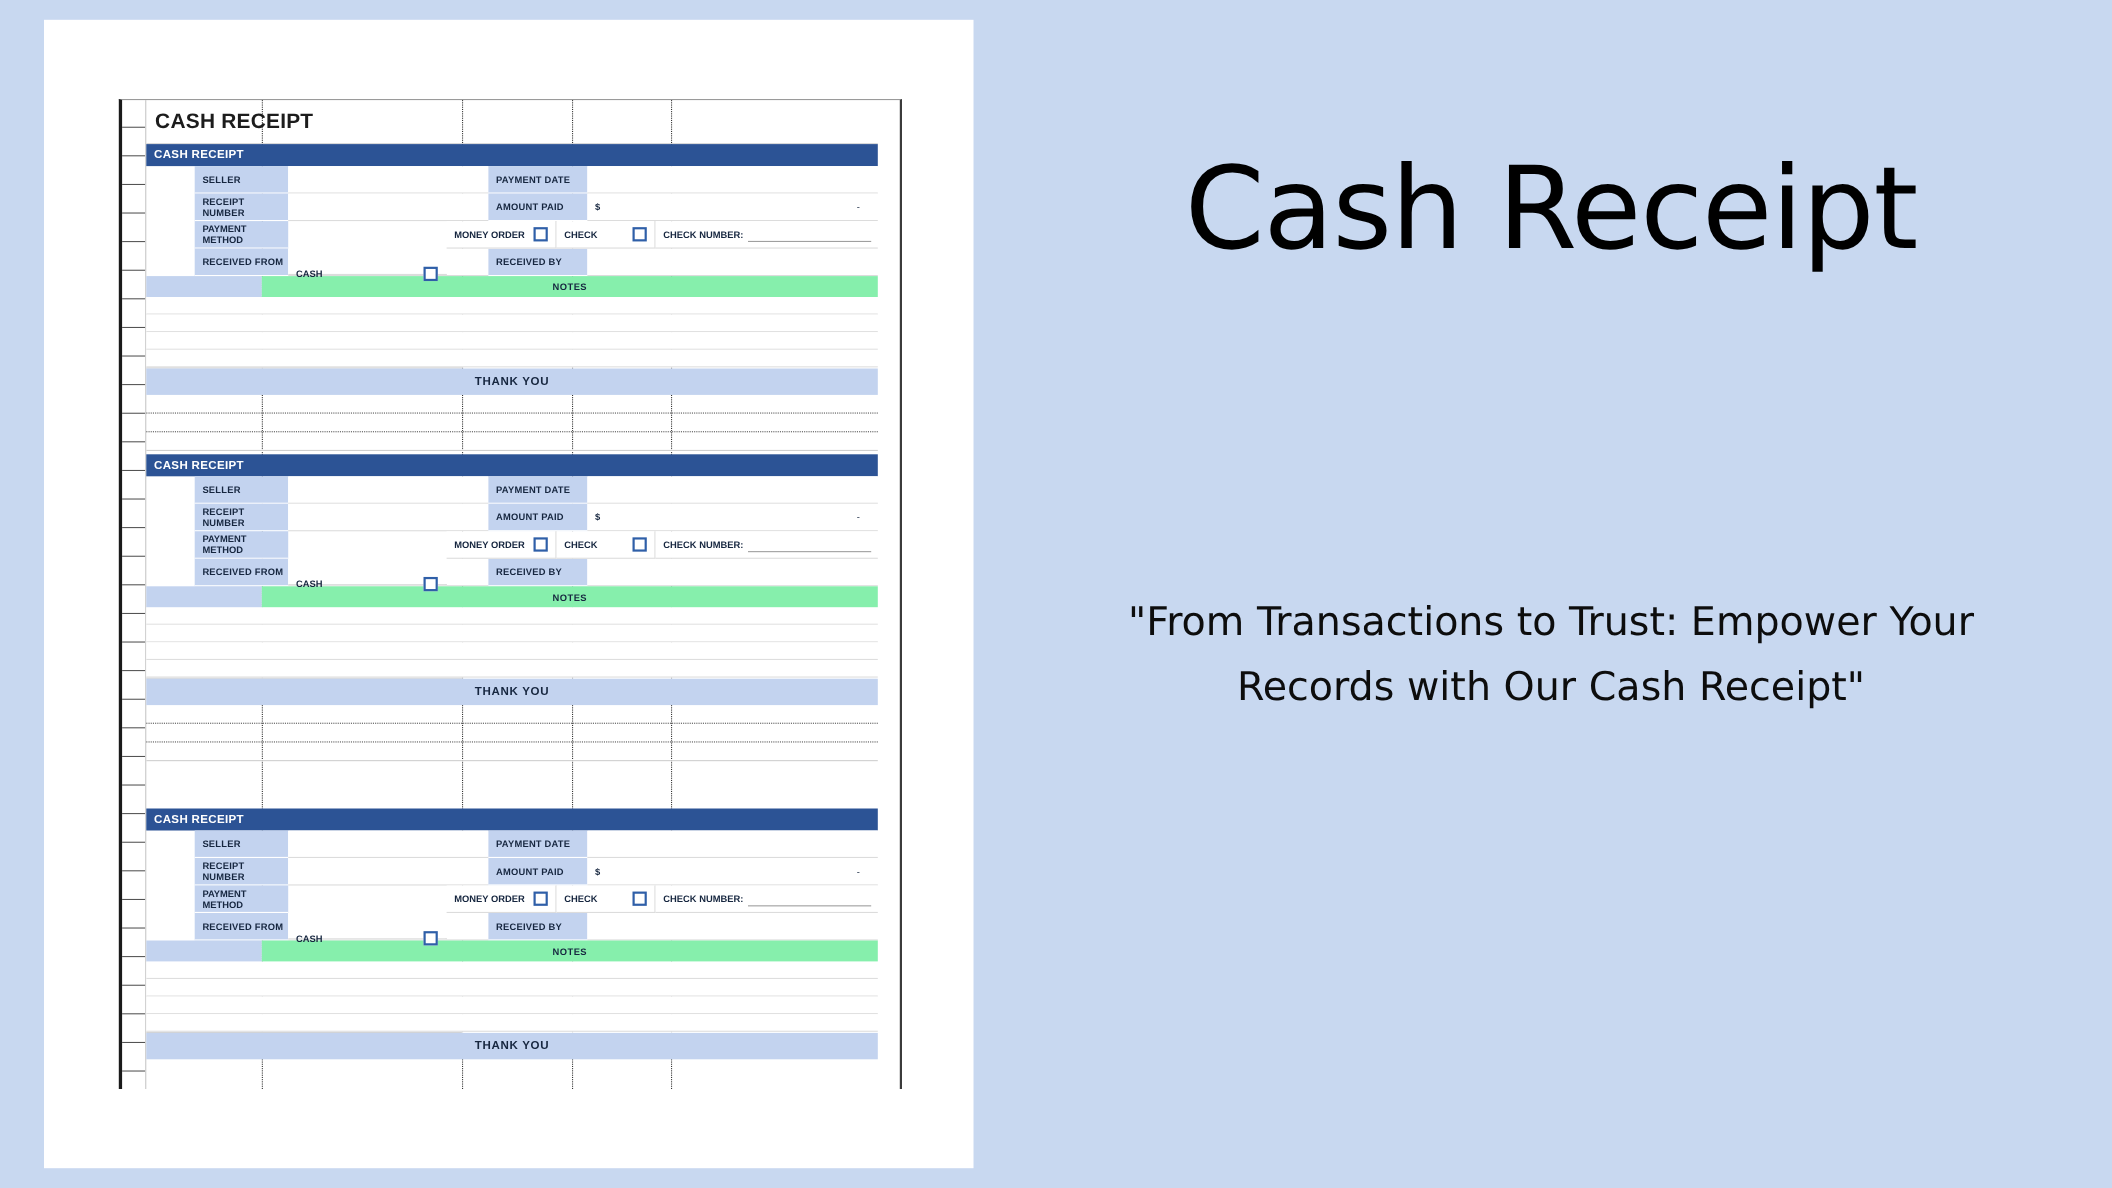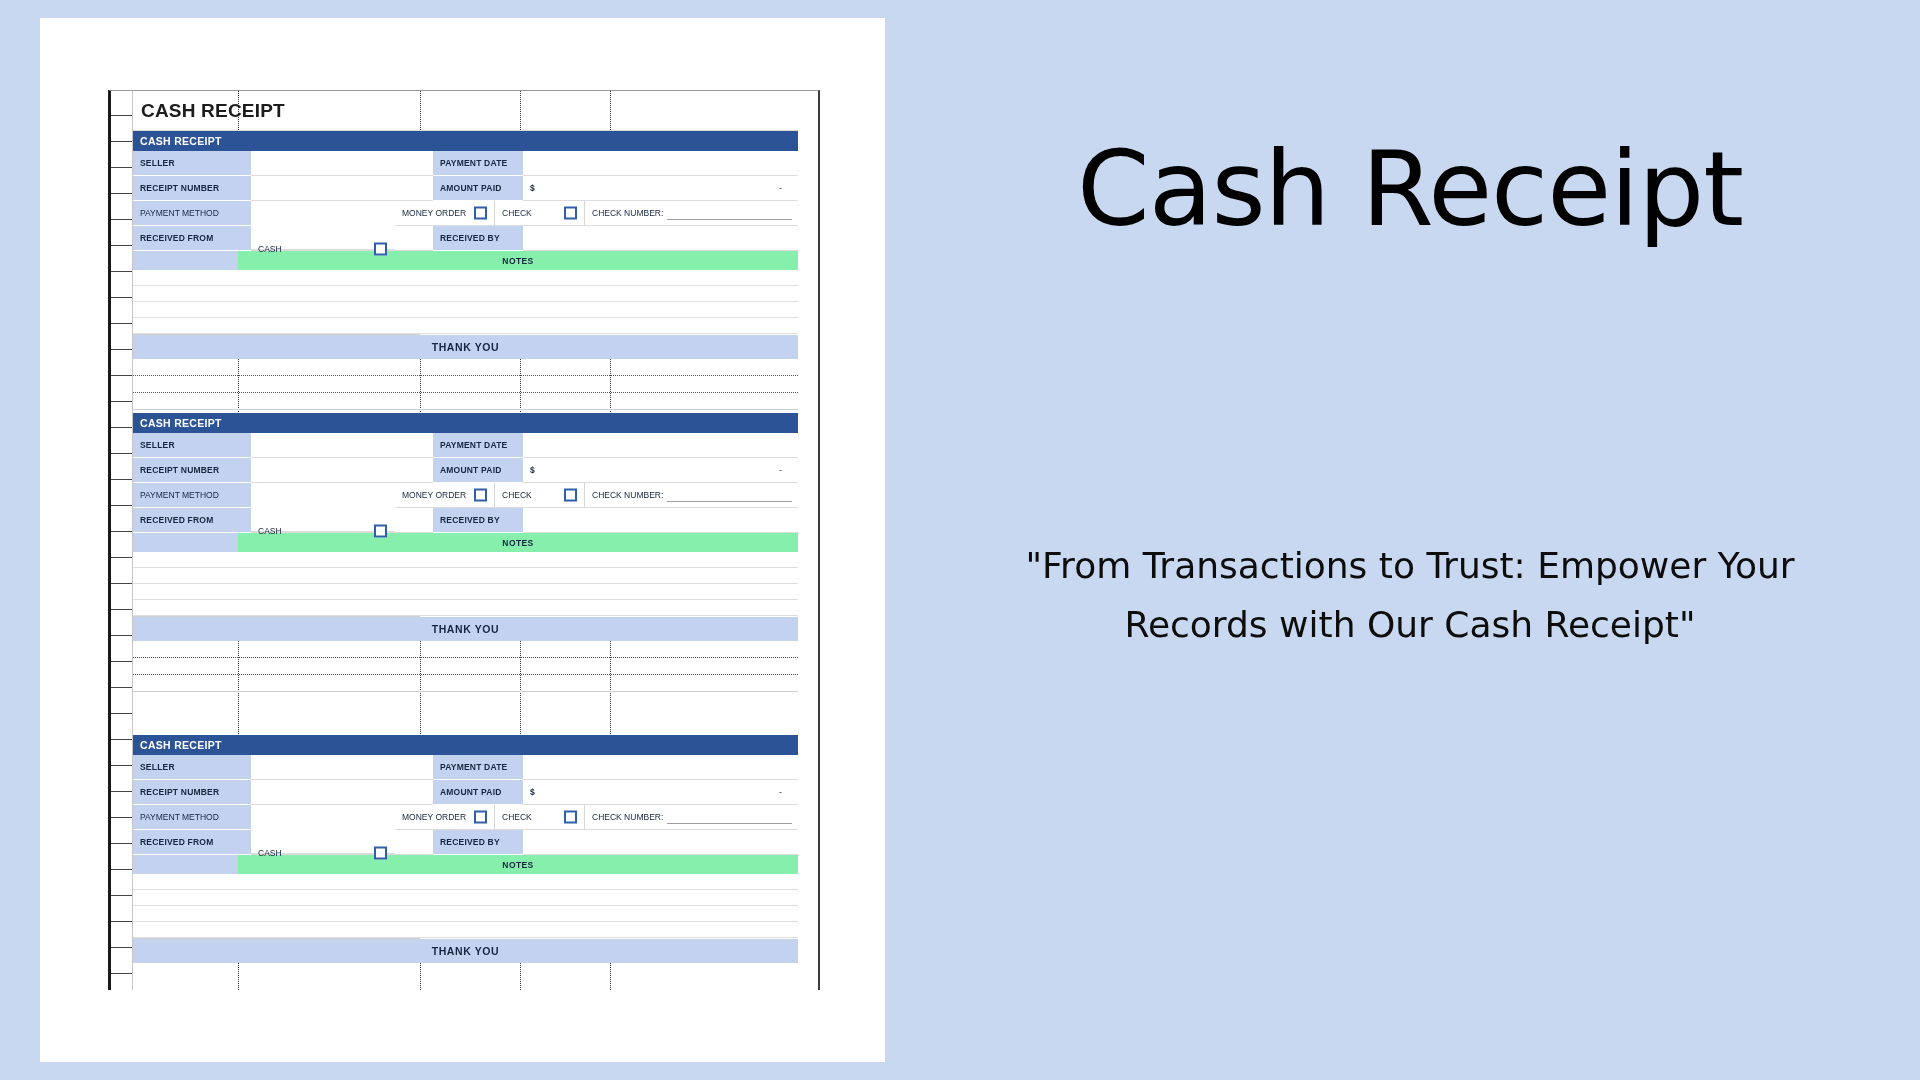--- a/index.html
+++ b/index.html
@@ -74,27 +74,27 @@
     display: flex; align-items: center;
     padding-left: 7px;
   }
 
   .r { display: flex; height: 25px; font-size: 8.5px; font-weight: 700; color: #16263f; letter-spacing: .2px; }
   .r > div { display: flex; align-items: center; }
 
   .lbl  { background: #c3d3ef; padding-left: 7px; border-bottom: 1px solid #ffffff; }
   .val  { background: #ffffff; padding-left: 7px; border-bottom: 1px solid #dcdcdc; }
 
-  .w-lbl1 { width: 118px; }
+  .w-lbl1 { width: 85px; margin-left: 44px; }
   .w-val1 { width: 182px; }
   .w-lbl2 { width: 90px; }
   .w-val2 { flex: 1; }
 
   
-  .pm { display:flex; height: 25px; font-size: 8.5px; font-weight:400; color:#16263f; }
+  .pm { display:flex; height: 25px; font-size: 8.5px; font-weight:700; color:#16263f; }
   .pm > div { display:flex; align-items:center; }
   .pm .cell { background:#fff; border-bottom:1px solid #dcdcdc; border-right:1px solid #d6d6d6; padding-left:7px; position:relative; }
   .pm .cash  { width: 144px; margin-top: 48px; }
   .pm .mo    { width: 100px; }
   .pm .chk   { width: 90px; }
   .pm .cnum  { flex:1; border-right:none;text-align:right; }
   .chkbox {
     position:absolute; right:7px; top:50%; transform: translateY(-50%);
     width: 13px; height: 13px;
     border: 2.5px solid #2f5fa8; background: #ffffff;

